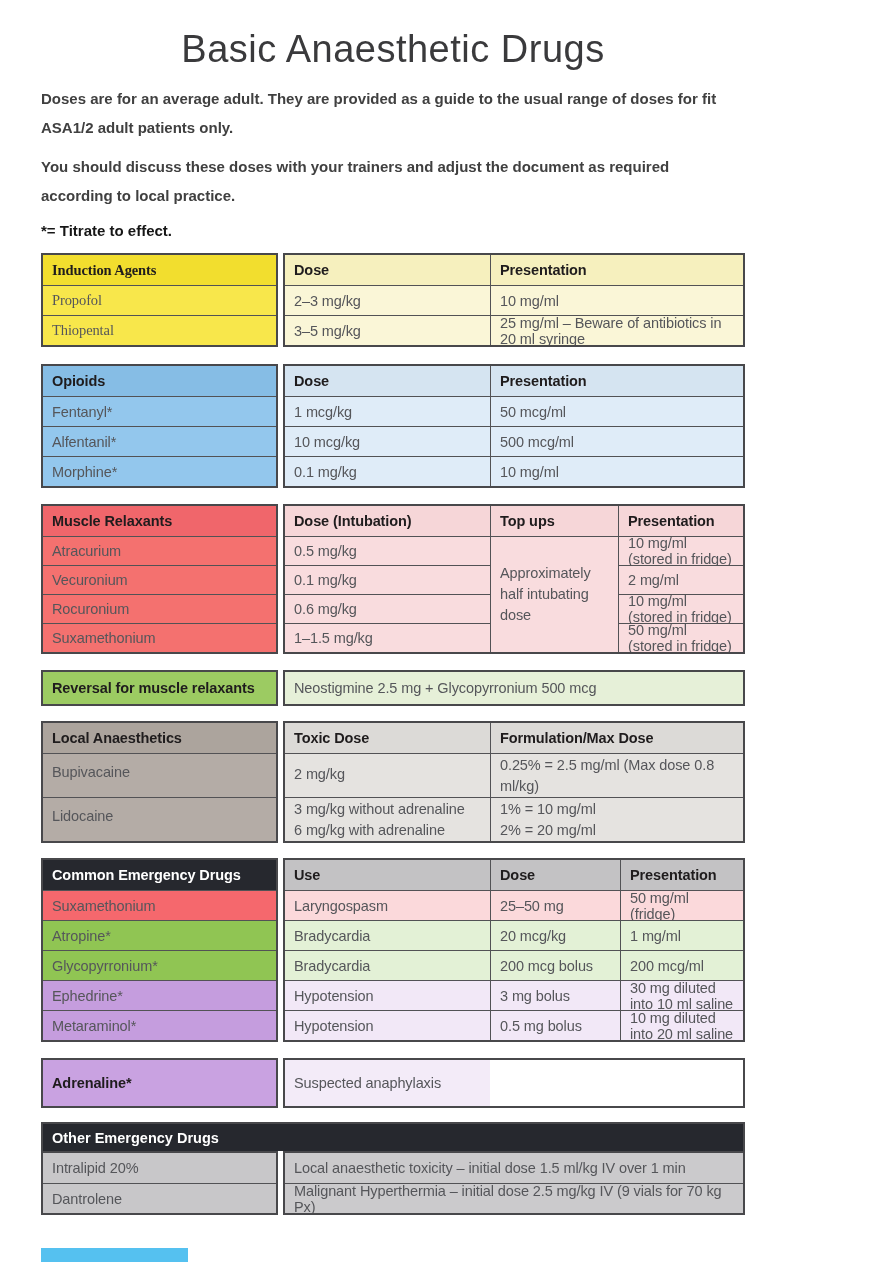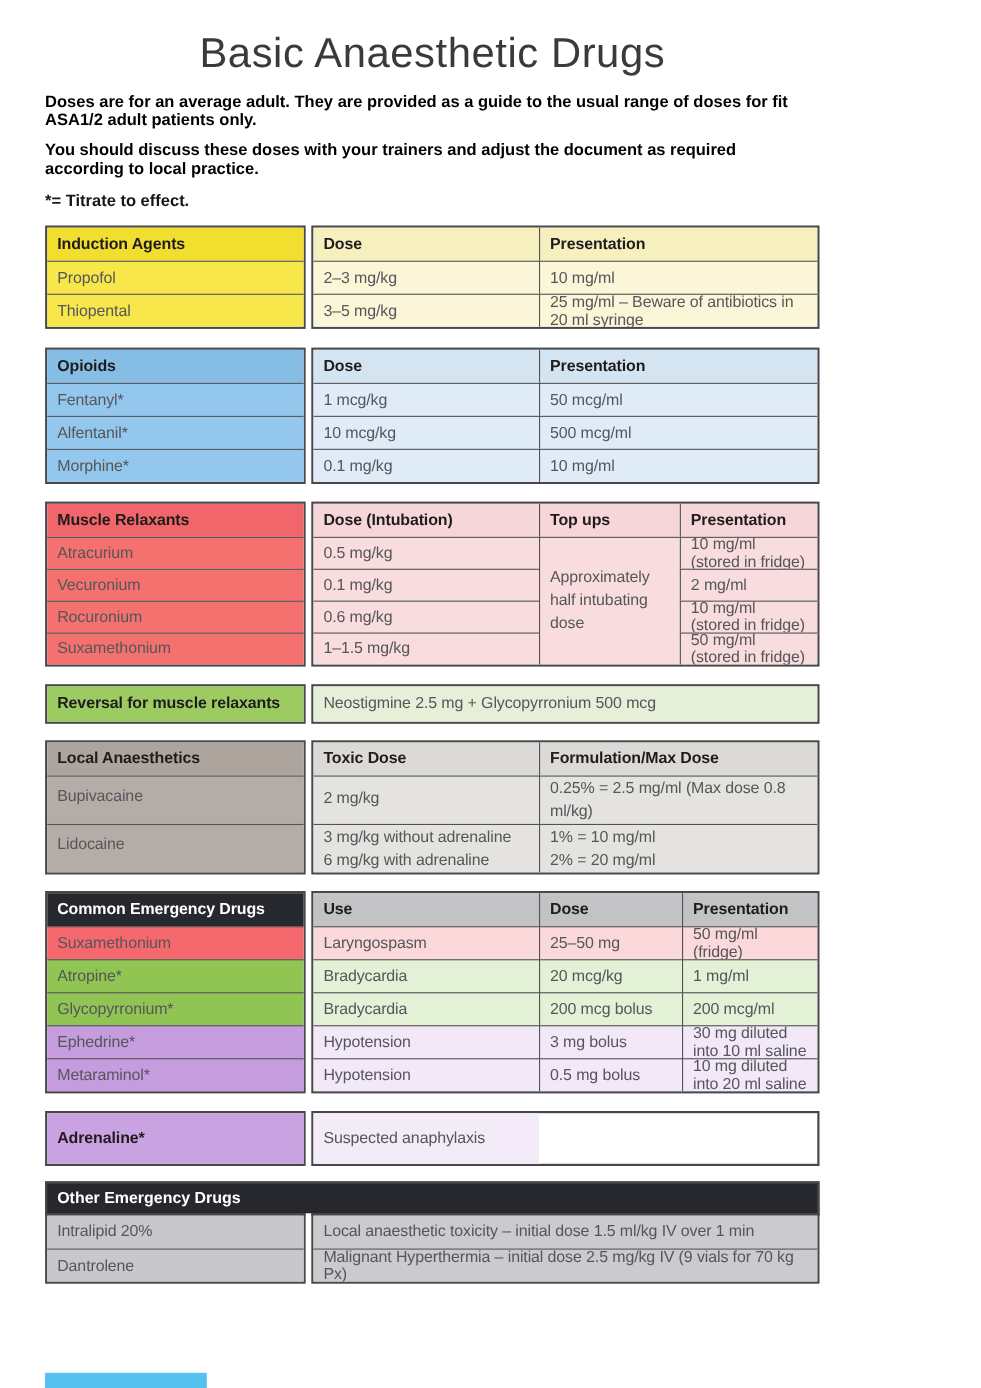--- a/index.html
+++ b/index.html
@@ -1,40 +1,40 @@
 <!DOCTYPE html>
 <html><head>
 <meta charset="utf-8">
 <style>
   html,body{margin:0;padding:0;background:#ffffff;}
   .page{position:relative;width:892px;height:1262px;background:#ffffff;overflow:hidden;
         font-family:"Liberation Sans",sans-serif;}
   .content{position:absolute;left:41px;top:0;width:704px;}
   .title{margin:26px 0 12px;text-align:center;font-size:38px;line-height:46px;
          font-weight:400;color:#3a3a3c;letter-spacing:.5px;}
-  .intro{margin:0 0 10px;font-weight:bold;font-size:15px;line-height:17px;color:#000000;}
+  .intro{margin:0 0 10px;font-weight:bold;font-size:15px;line-height:29px;color:#404040;}
   .note{margin:0 0 12px;font-weight:bold;font-size:15px;line-height:21px;color:#161616;}
 
   
   .tbl{display:flex;}
   .c1{width:237px;border:2px solid #48484b;box-sizing:border-box;display:grid;}
   .gut{width:5px;background:#ffffff;}
   .rest{flex:1;border:2px solid #48484b;box-sizing:border-box;display:grid;}
   .cell{display:flex;align-items:center;padding:0 9px;box-sizing:border-box;
         font-size:14.5px;color:#55565a;letter-spacing:-.1px;overflow:hidden;}
   .cell.multi{flex-direction:column;align-items:flex-start;justify-content:center;line-height:21px;}
   .head{font-weight:bold;color:#1f1c1d;}
   .bt{border-top:1.5px solid #525255;}
   .bl{border-left:1.5px solid #525255;}
   .dark{background:#26282e;color:#ffffff;}
   .dark.head{color:#ffffff;}
 
   
   .t-ind{margin-bottom:17px;}
-  .t-ind .c1{grid-template-rows:30px 30px 30px;}
+  .t-ind .c1{grid-template-rows:30px 30px 30px;font-family:Liberation Serif, serif;}
   .t-ind .rest{grid-template-columns:205px 1fr;grid-template-rows:30px 30px 30px;}
   .t-ind .c1 .head{background:#f2de2e;}
   .t-ind .c1 .cell:not(.head){background:#f8e74b;}
   .t-ind .rest .head{background:#f6f0be;}
   .t-ind .rest .cell:not(.head){background:#faf6d7;}
 
   
   .t-opi{margin-bottom:16px;}
   .t-opi .c1{grid-template-rows:30px 30px 30px 30px;}
   .t-opi .rest{grid-template-columns:205px 1fr;grid-template-rows:30px 30px 30px 30px;}

